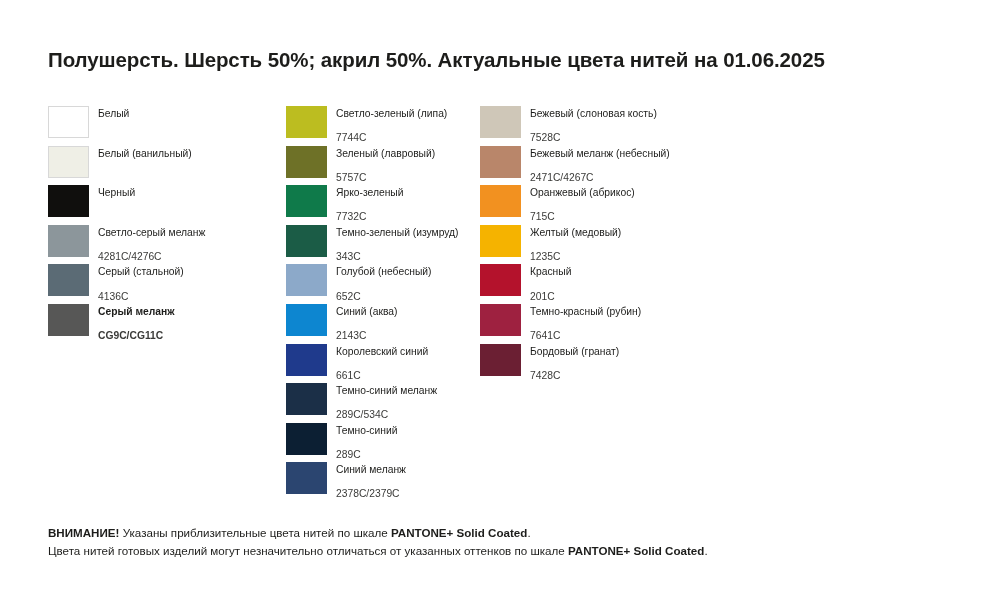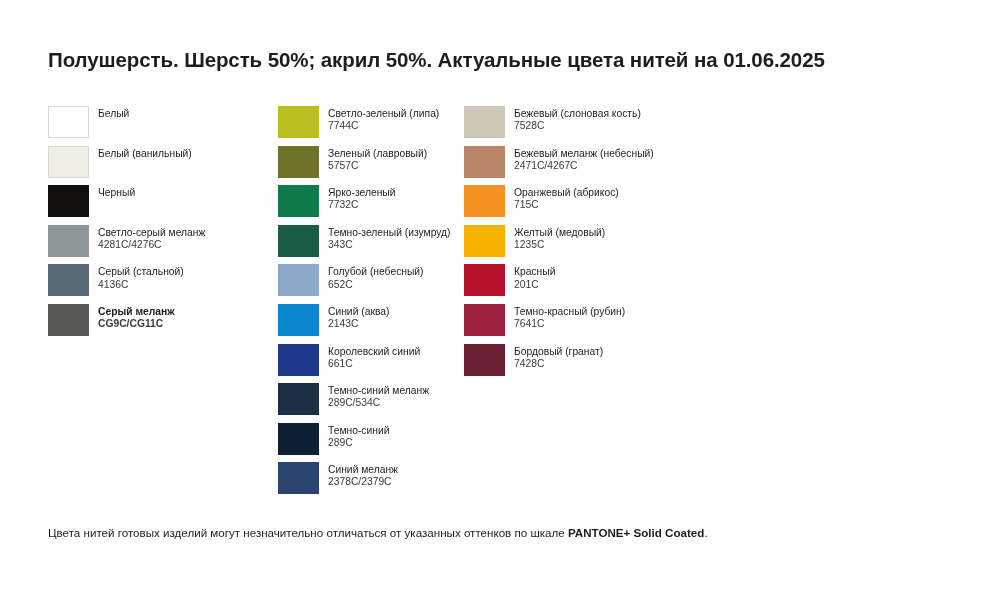--- a/index.html
+++ b/index.html
@@ -30,21 +30,21 @@
     letter-spacing: -0.1px;
     color: #1d1d1b;
     white-space: nowrap;
   }
   .columns {
     position: absolute;
     left: 48px;
     top: 106px;
     width: 920px;
     display: flex;
-    gap: 8px;
+    gap: 16px;
   }
   .col {
     display: flex;
     flex-direction: column;
   }
   .col-1 { width: 222px; }
   .col-2 { width: 178px; justify-content: center; }
   .col-3 { width: 220px; }
 
   .swatch-row {
@@ -71,21 +71,21 @@
     color: #1d1d1b;
     white-space: nowrap;
   }
   .name.bold {
     font-weight: bold;
   }
   .code {
     font-size: 10.3px;
     color: #3a3a38;
     white-space: nowrap;
-    margin-top: 0;
+    margin-top: 12px;
   }
 
   .footer {
     position: absolute;
     left: 48px;
     top: 524px;
     width: 920px;
     font-size: 11.6px;
     color: #1d1d1b;
     line-height: 1.55;
@@ -266,16 +266,17 @@
           <div class="chip" style="background: rgb(107, 31, 51);"></div>
           <div class="labels">
             <div class="name">Бордовый (гранат)</div>
             <div class="code">7428C</div>
           </div>
         </div>
       </div>
   </div>
 
   <div class="footer">
+    <div class="footer-line"><span class="attention">ВНИМАНИЕ!</span><span> Указаны приблизительные цвета нитей по шкале </span><span class="pantone">PANTONE+ Solid Coated</span><span>.</span></div>
     <div class="footer-line"><span>Цвета нитей готовых изделий могут незначительно отличаться от указанных оттенков по шкале </span><span class="pantone">PANTONE+ Solid Coated</span><span>.</span></div>
   </div>
 
 </div>
 
 </body></html>

